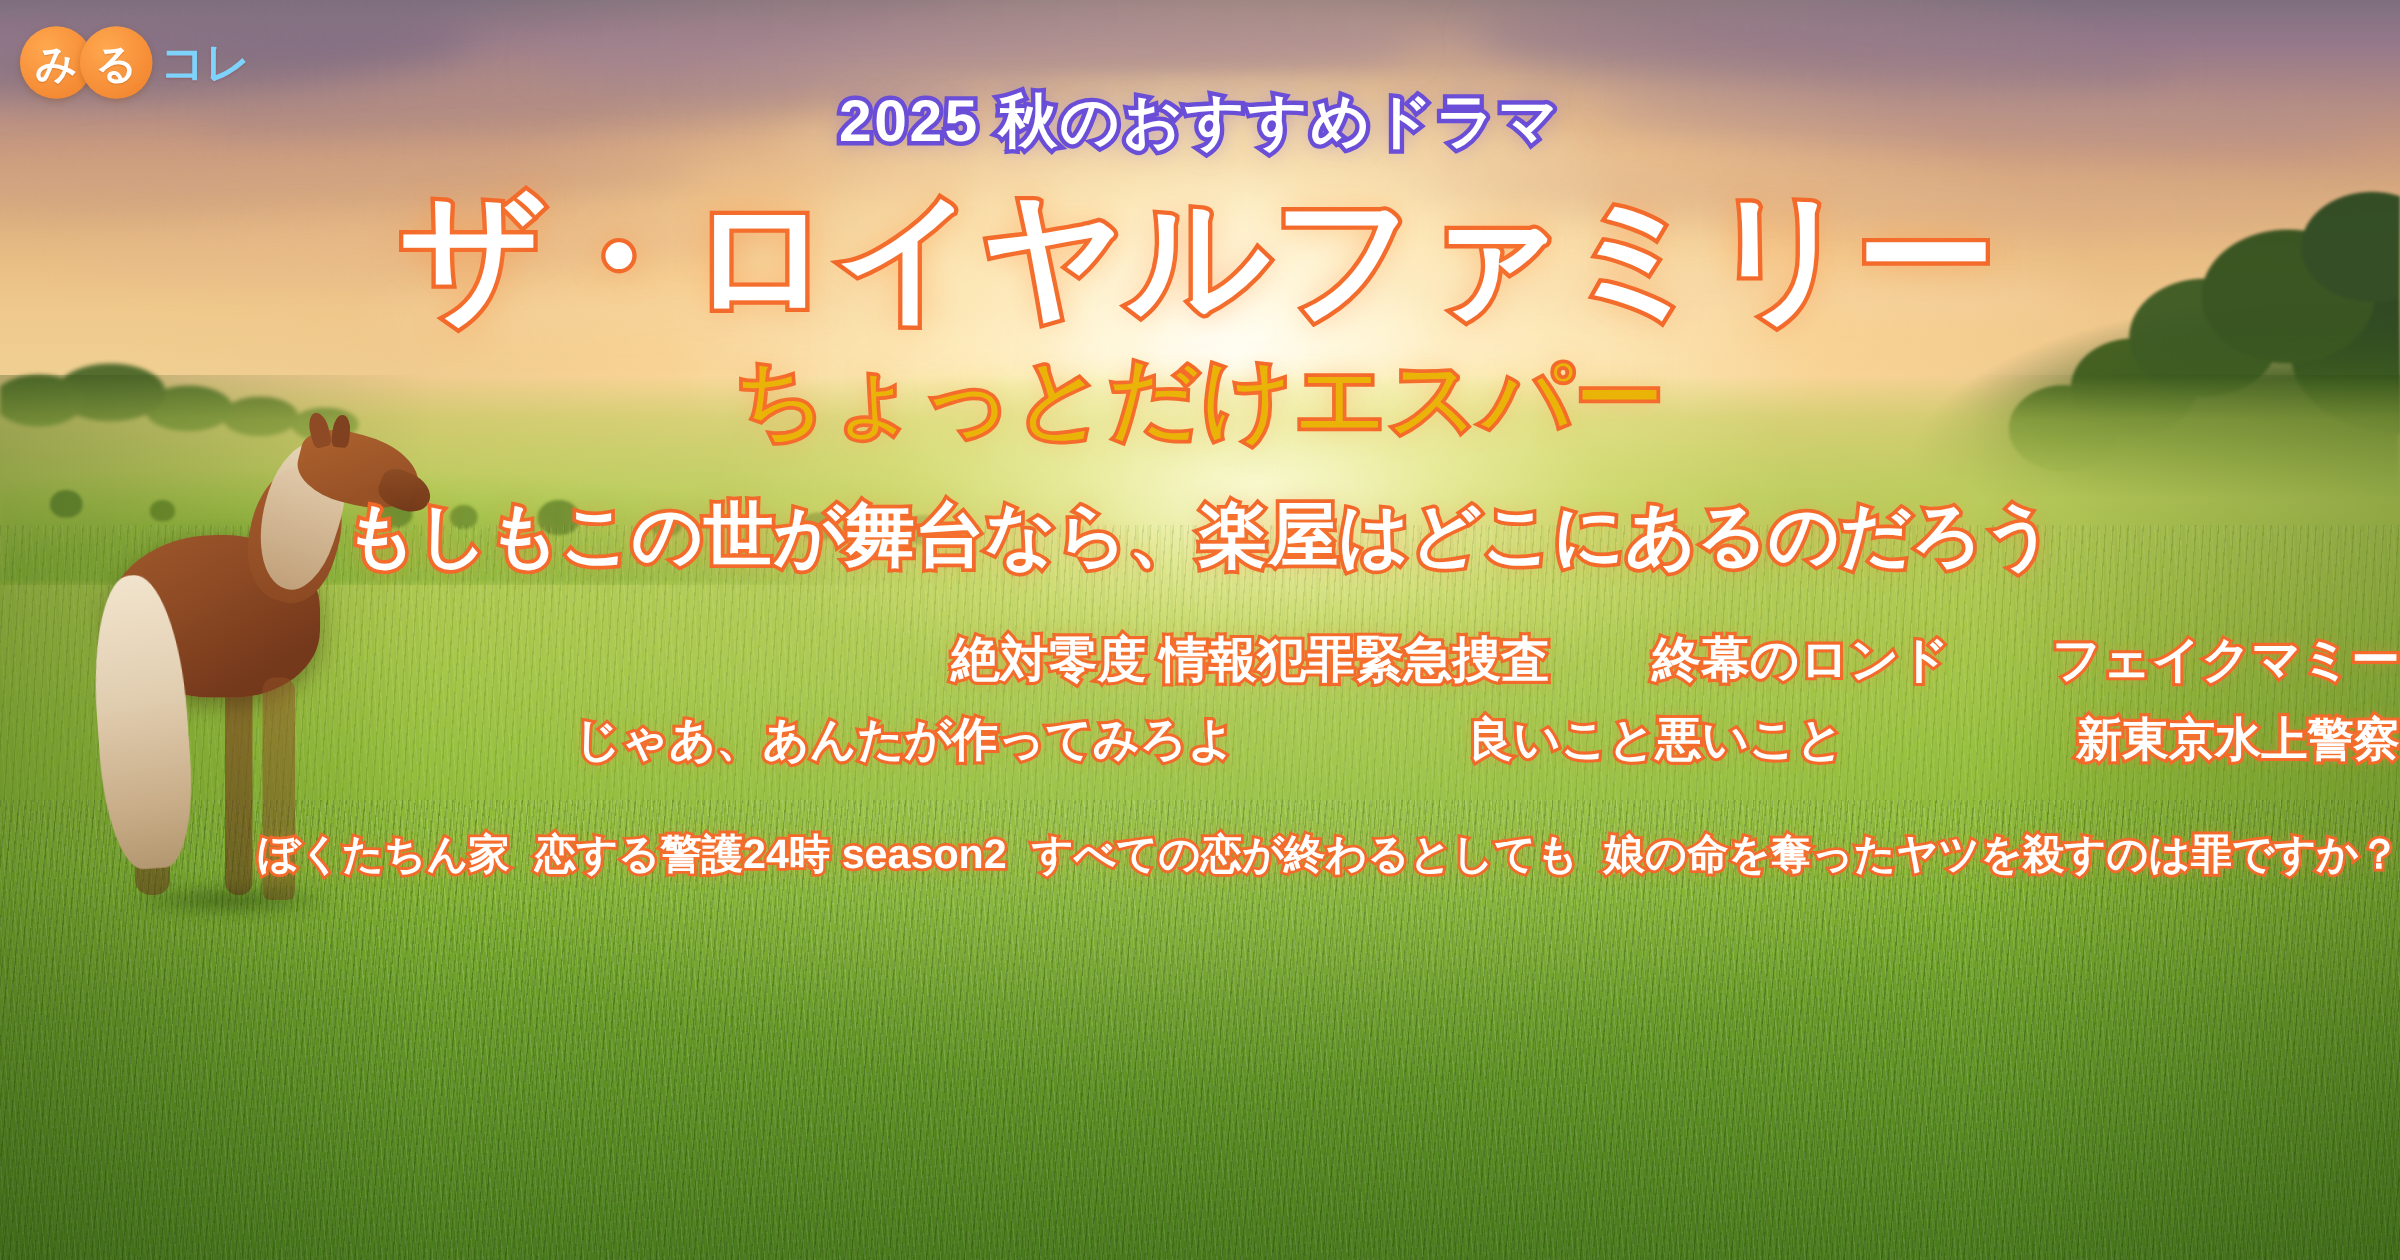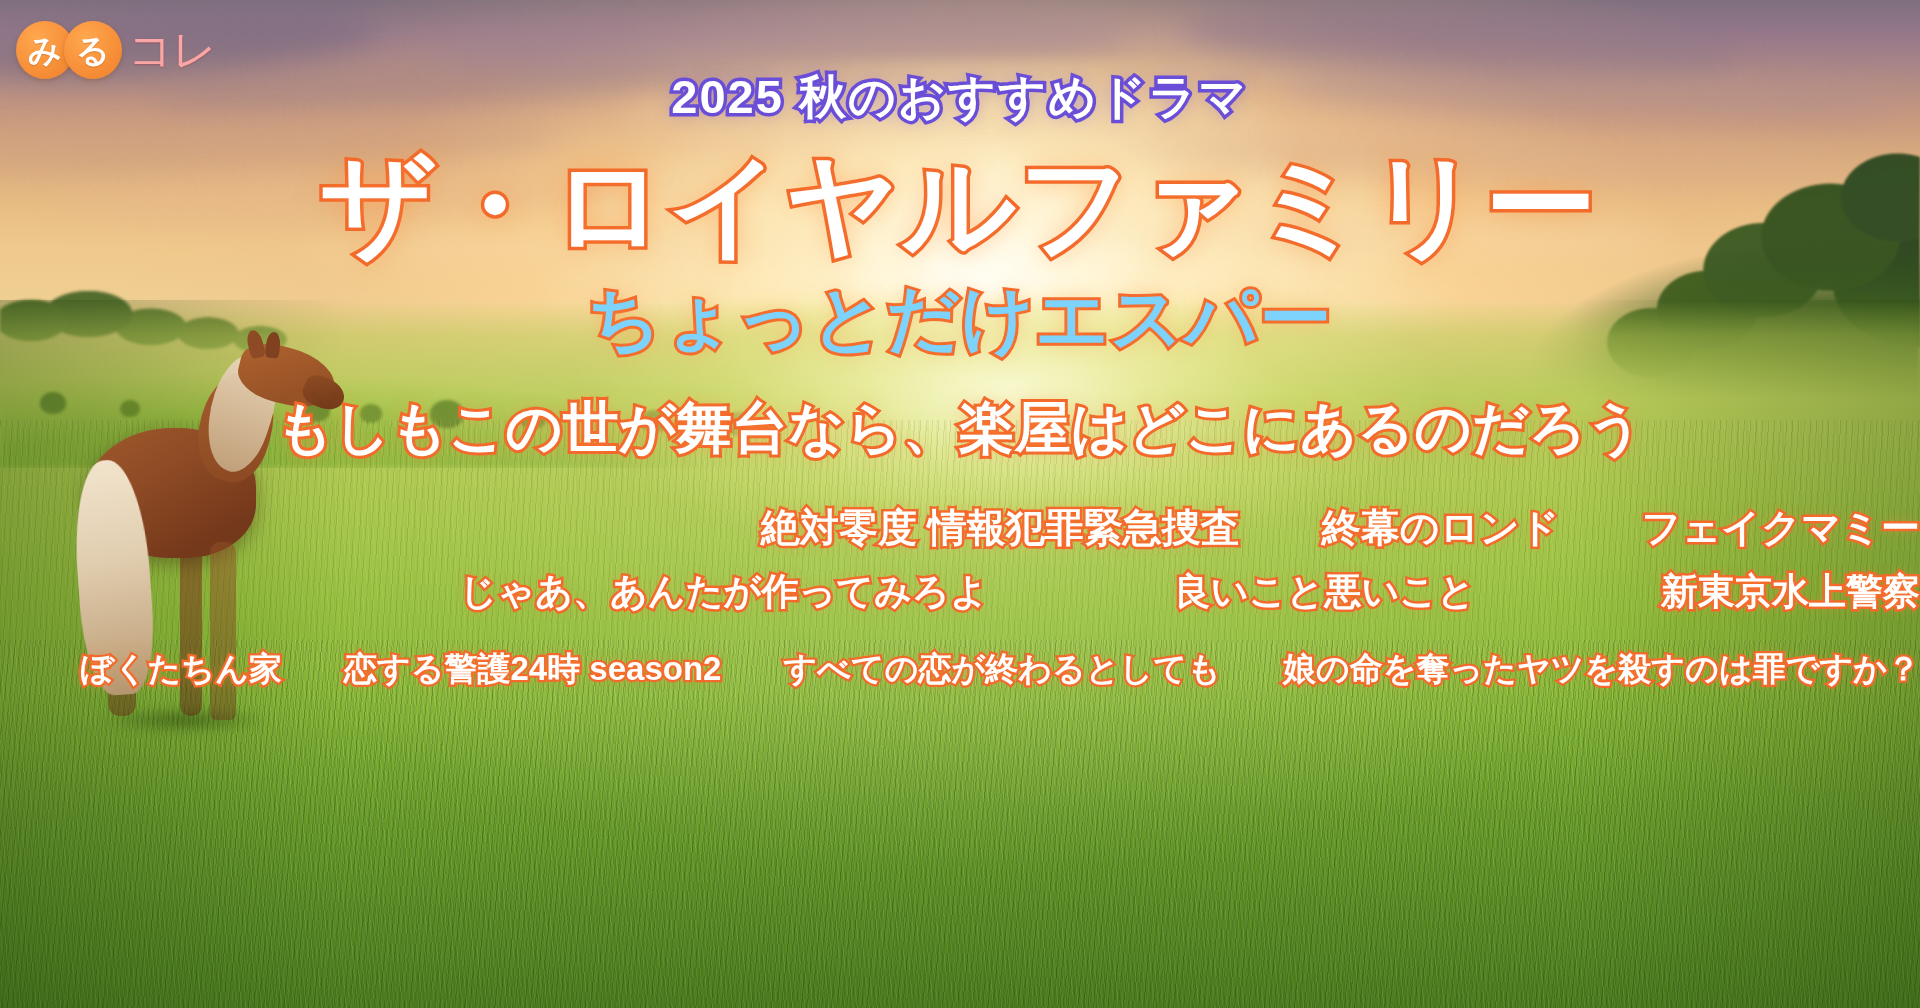--- a/index.html
+++ b/index.html
@@ -238,21 +238,21 @@
     width:58px; height:58px; border-radius:50%;
     background:radial-gradient(circle at 36% 30%, #ffa84f 0%, #f7913a 55%, #ef8129 100%);
     display:flex; align-items:center; justify-content:center;
     color:#fff; font-weight:bold; font-size:33px; line-height:1;
     text-shadow:0 1px 1px rgba(160,70,10,.35);
     margin-right:-12px;
     box-shadow:0 2px 5px rgba(120,60,10,.28);
   }
   .logo-circ:nth-child(2){ margin-right:0; }
   .logo-kana{
-    color:#fca5a5; font-weight:normal; font-size:44px; line-height:1;
+    color:#7dd3fc; font-weight:bold; font-size:36px; line-height:1;
     margin-left:4px; letter-spacing:-1px;
     text-shadow:0 1px 2px rgba(150,20,25,.25);
   }
 
   
   #content{
     position:absolute; inset:0; z-index:30;
     display:flex; flex-direction:column; align-items:center;
   }
 
@@ -274,22 +274,22 @@
     color:#ffffff;
     -webkit-text-stroke:7px #f2672a;
     paint-order:stroke fill;
     text-shadow:0 0 26px rgba(255,140,60,.55);
     white-space:nowrap; line-height:1.05;
   }
 
   
   .title-2{
     margin-top:6px;
-    font-size:72px; font-weight:bold; letter-spacing:1px;
-    color:#7dd3fc;
+    font-size:72px; font-weight:normal; letter-spacing:1px;
+    color:#eab308;
     -webkit-text-stroke:6px #f4682a;
     paint-order:stroke fill;
     text-shadow:0 0 20px rgba(255,150,70,.55);
     white-space:nowrap;
   }
 
   
   .title-3{
     margin-top:24px;
     font-size:56px; font-weight:bold; letter-spacing:0px;
@@ -300,21 +300,21 @@
     white-space:nowrap;
   }
 
   
   .row{
     display:flex; justify-content:flex-end; align-items:center;
     white-space:nowrap; width:100%;
   }
   .row-a{ margin-top:34px; gap:82px; }
   .row-b{ margin-top:12px; gap:186px; }
-  .row-c{ margin-top:30px; gap:62px; }
+  .row-c{ margin-top:44px; gap:20px; }
 
   .item{
     color:#ffffff; font-weight:bold;
     -webkit-text-stroke:5px #f2672a;
     paint-order:stroke fill;
     text-shadow:0 0 12px rgba(255,140,60,.5);
   }
   .item-a{ font-size:39px; }
   .item-b{ font-size:37px; }
   .item-c{ font-size:33px; -webkit-text-stroke-width:4.5px; }

